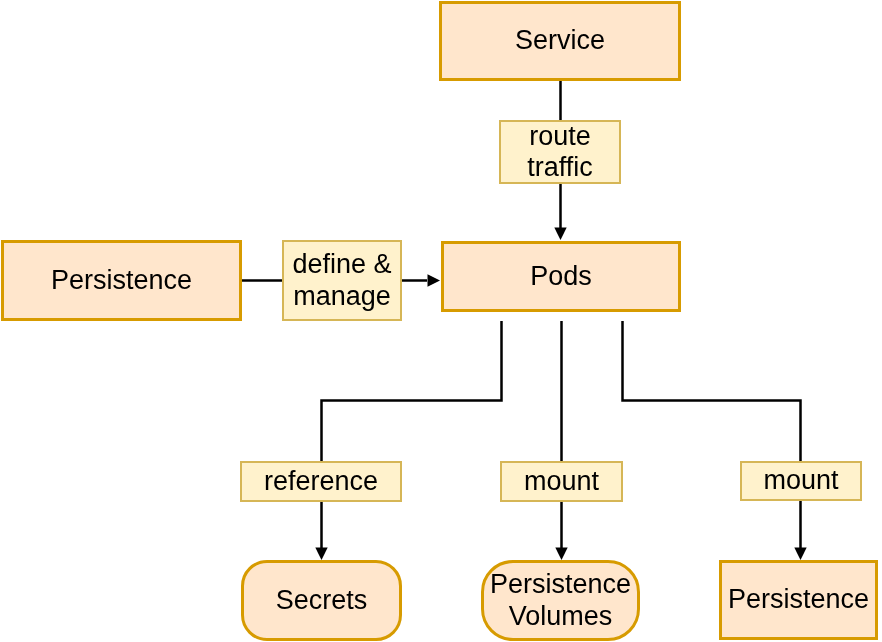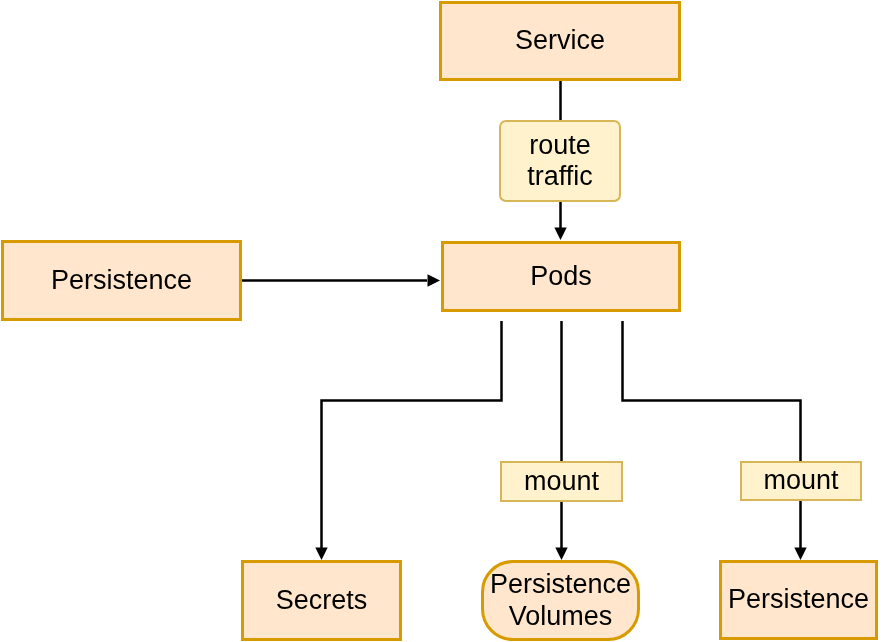--- a/index.html
+++ b/index.html
@@ -51,25 +51,25 @@
     border: 3px solid #d79b00;
   }
   .elabel {
     background: #fff2cc;
     border: 2px solid #d6b656;
   }
   
   .n-service      { left: 439px; top: 1px;   width: 242px; height: 80px; }
   .n-statefulset  { left: 1px;   top: 240px; width: 241px; height: 81px; }
   .n-pods         { left: 441px; top: 241px; width: 240px; height: 71px; }
-  .n-secrets      { left: 241px; top: 560px; width: 161px; height: 81px; }
+  .n-secrets      { left: 241px; top: 560px; width: 161px; height: 81px; border-radius: 26px; }
   .n-persistence  { left: 481px; top: 560px; width: 159px; height: 81px; border-radius: 32px; }
   .n-configmaps   { left: 719px; top: 560px; width: 159px; height: 80px; }
   
-  .l-route        { left: 499px; top: 120px; width: 122px; height: 82px; border-radius: 7px; }
+  .l-route        { left: 499px; top: 120px; width: 122px; height: 64px; }
   .l-define       { left: 282px; top: 240px; width: 120px; height: 81px; }
   .l-reference    { left: 240px; top: 461px; width: 162px; height: 41px; }
   .l-mount-left   { left: 500px; top: 461px; width: 123px; height: 41px; }
   .l-mount-right  { left: 740px; top: 461px; width: 122px; height: 40px; }
 </style>
 </head>
 <body>
 
 <div class="canvas">
 
@@ -102,16 +102,18 @@
   </svg>
 
   <div class="box node n-service">Service</div>
   <div class="box node n-statefulset">Persistence</div>
   <div class="box node n-pods">Pods</div>
   <div class="box node n-secrets">Secrets</div>
   <div class="box node n-persistence">Persistence Volumes</div>
   <div class="box node n-configmaps">Persistence</div>
 
   <div class="box elabel l-route">route traffic</div>
+  <div class="box elabel l-define">define &amp; manage</div>
+  <div class="box elabel l-reference">reference</div>
   <div class="box elabel l-mount-left">mount</div>
   <div class="box elabel l-mount-right">mount</div>
 
 </div>
 
 </body></html>

